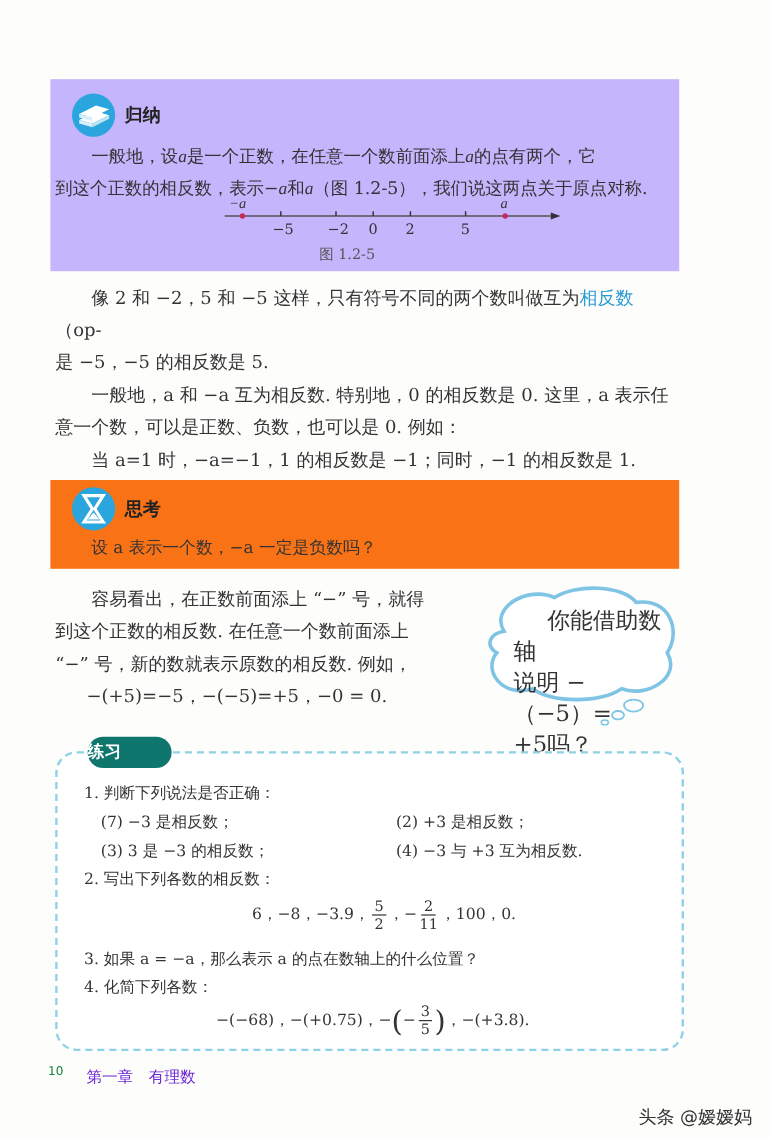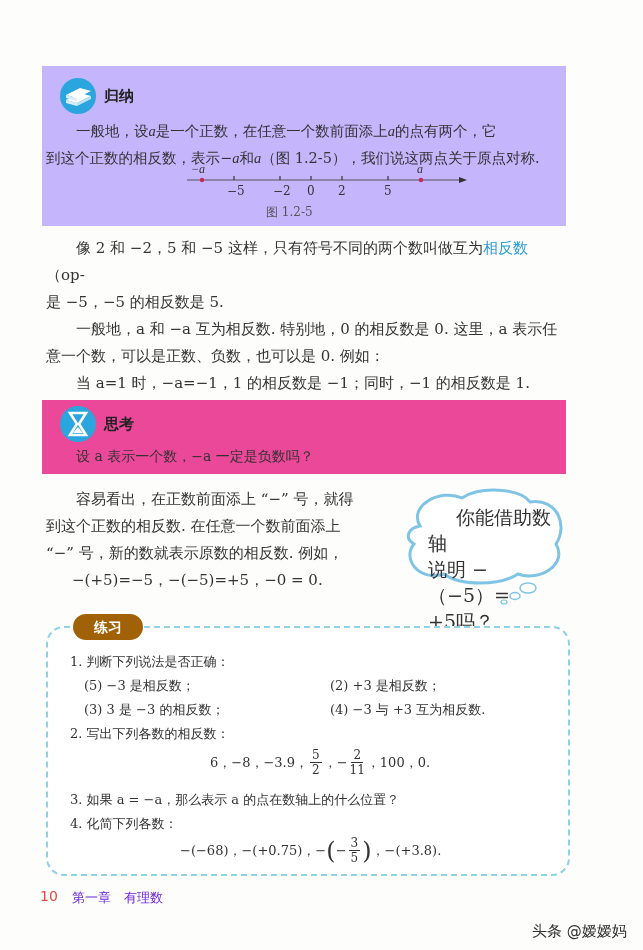--- a/index.html
+++ b/index.html
@@ -20,35 +20,35 @@
   .numline { position: absolute; left: 145px; top: 100px; width: 280px; height: 60px; }
   .figcap { position: absolute; left: 224px; top: 138px; font-size: 12px; color: #555; }
 
   
   .body-text { position: absolute; left: 46px; width: 520px; font-size: 15px; line-height: 27px; color: #333; }
   .body-text p { margin: 0; }
   .indent { text-indent: 30px; }
   .term { color: #2a9bd4; font-family: "DejaVu Sans", sans-serif; }
 
   
-  .think-box { position: absolute; left: 42px; top: 400px; width: 524px; height: 74px; background: #ec4899; }
+  .think-box { position: absolute; left: 42px; top: 400px; width: 524px; height: 74px; background: #f97316; }
   .think-text { position: absolute; left: 34px; top: 48px; font-size: 14px; color: #333; }
 
   .cloud { position: absolute; left: 400px; top: 486px; width: 170px; height: 120px; }
   .cloud-text { position: absolute; left: 428px; top: 504px; width: 125px; font-size: 19px; line-height: 26px; color: #333; }
 
   
   .exercise-box { position: absolute; left: 46px; top: 626px; width: 520px; height: 246px; border: 2px dashed #8fd1e6; border-radius: 18px; background: #fff; }
-  .ex-tab { position: absolute; left: 73px; top: 614px; width: 70px; height: 26px; border-radius: 13px; background: #a16207; color: #fff; font-family: "DejaVu Sans", sans-serif; font-weight: bold; font-size: 14px; text-align: center; line-height: 26px; }
+  .ex-tab { position: absolute; left: 73px; top: 614px; width: 70px; height: 26px; border-radius: 13px; background: #0f766e; color: #fff; font-family: "DejaVu Sans", sans-serif; font-weight: bold; font-size: 14px; line-height: 26px; }
   .ex-text { position: absolute; font-size: 13px; color: #333; line-height: 20px; }
   .frac { display: inline-flex; flex-direction: column; align-items: center; vertical-align: middle; font-size: 12px; line-height: 14px; margin: 0 2px; }
   .frac .num { border-bottom: 1px solid #333; padding: 0 2px; }
   .bigparen { font-size: 24px; vertical-align: middle; line-height: 1; }
 
-  .footer-page { position: absolute; left: 40px; top: 888px; font-size: 14px; color: #ef4444; font-family: "DejaVu Sans", sans-serif; }
+  .footer-page { position: absolute; left: 40px; top: 888px; font-size: 10px; color: #15803d; font-family: "DejaVu Sans", sans-serif; }
   .footer-chapter { position: absolute; left: 72px; top: 889px; font-size: 13px; color: #6d28d9; }
   .watermark { position: absolute; left: 532px; top: 922px; font-size: 15px; color: #333; font-family: "DejaVu Sans", sans-serif; }
 </style>
 </head>
 <body>
 
 <div class="page">
 
   <div class="summary-box">
     <div class="box-head">
@@ -132,21 +132,21 @@
   <div class="cloud-text">
     <div style="text-indent:28px;">你能借助数轴</div>
     <div>说明 −（−5）=</div>
     <div>+5吗？</div>
   </div>
 
   <div class="exercise-box"></div>
   <div class="ex-tab">练习</div>
 
   <div class="ex-text" style="left:70px; top:652px;">1. 判断下列说法是否正确：</div>
-  <div class="ex-text" style="left:84px; top:676px;">(5) −3 是相反数；</div>
+  <div class="ex-text" style="left:84px; top:676px;">(7) −3 是相反数；</div>
   <div class="ex-text" style="left:330px; top:676px;">(2) +3 是相反数；</div>
   <div class="ex-text" style="left:84px; top:700px;">(3) 3 是 −3 的相反数；</div>
   <div class="ex-text" style="left:330px; top:700px;">(4) −3 与 +3 互为相反数.</div>
 
   <div class="ex-text" style="left:70px; top:724px;">2. 写出下列各数的相反数：</div>
   <div class="ex-text" style="left:210px; top:748px; display:flex; align-items:center;">
     <span>6，−8，−3.9，</span>
     <span class="frac">
         <span class="num">5</span>
         <span>2</span>

